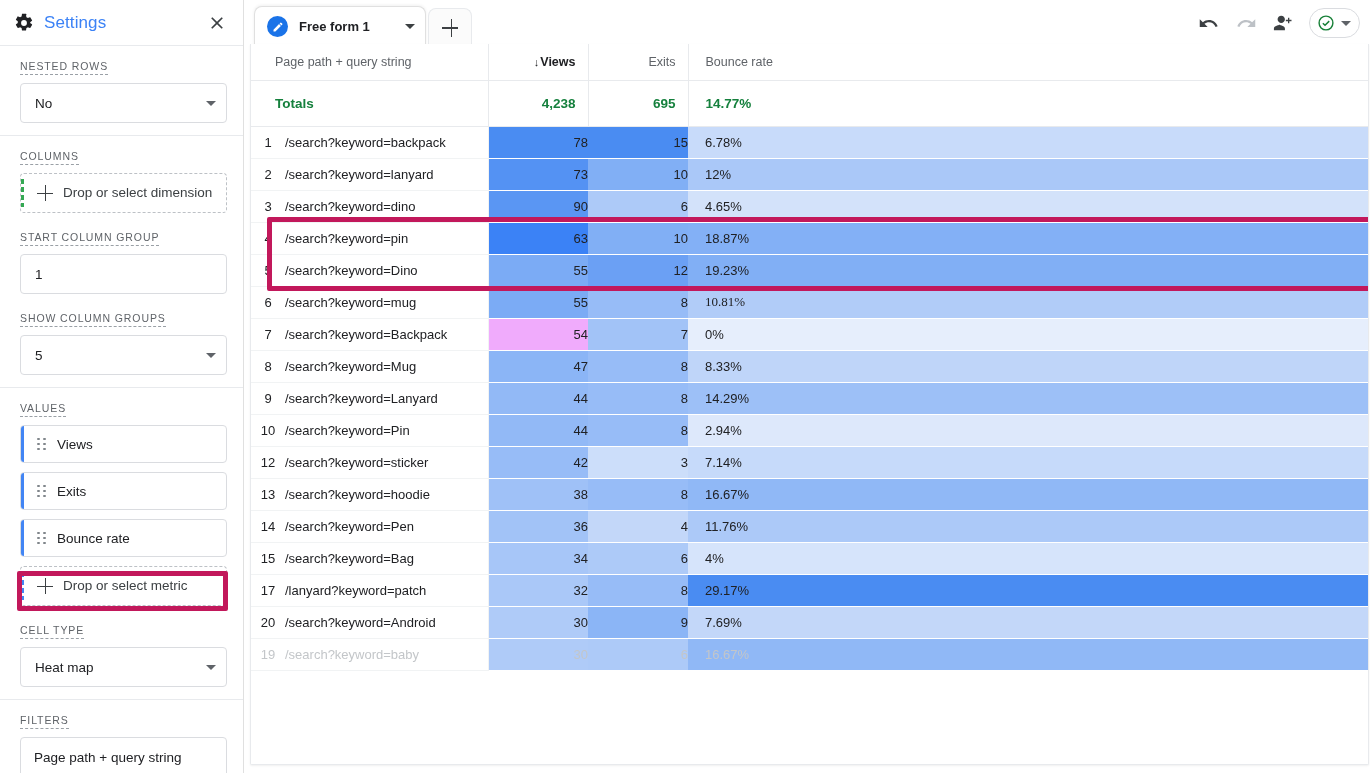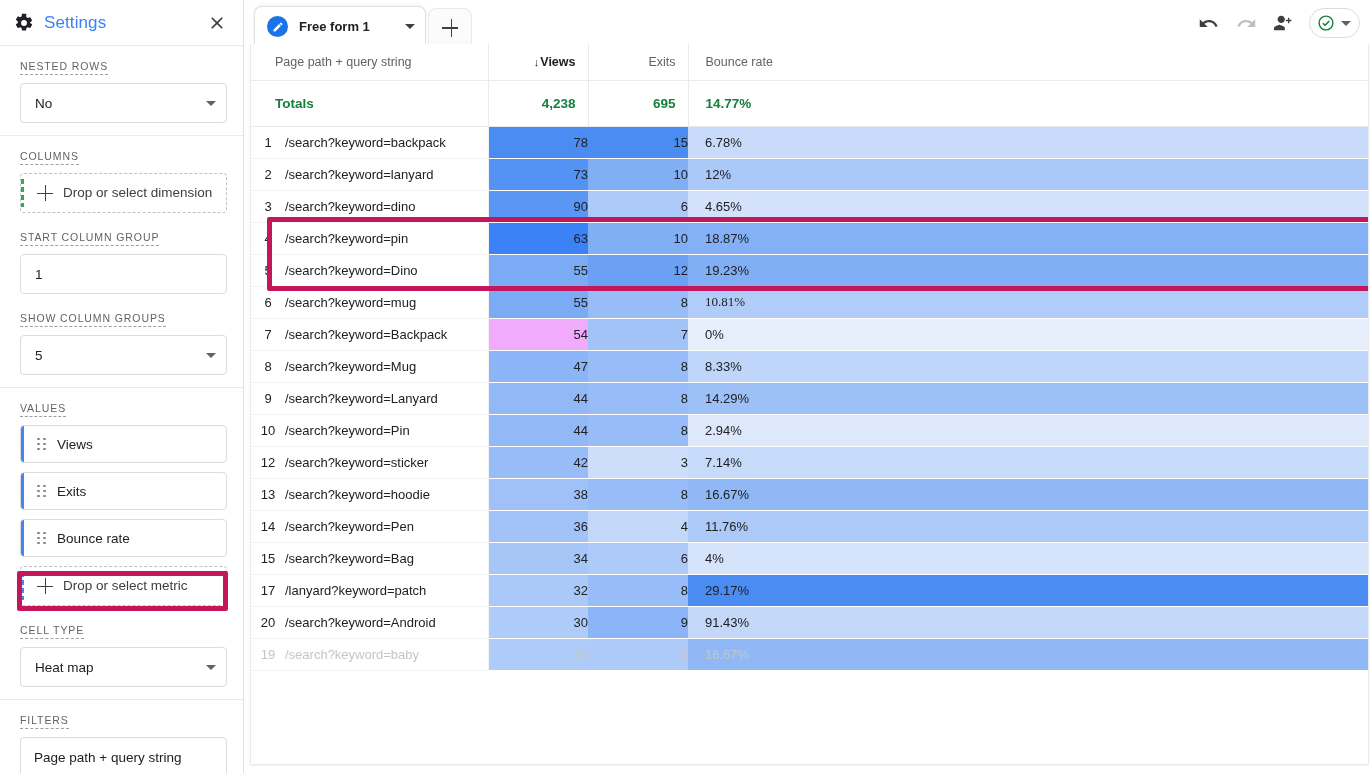--- a/index.html
+++ b/index.html
@@ -479,21 +479,21 @@
               <td class="d-dim">/lanyard?keyword=patch</td>
               <td class="heat" style="background: rgb(170, 200, 248);">32</td>
               <td class="heat" style="background: rgb(151, 188, 247);">8</td>
               <td class="heat bounce" style="background: rgb(74, 140, 242);">29.17%</td>
             </tr>
             <tr class="drow">
               <td class="d-idx">20</td>
               <td class="d-dim">/search?keyword=Android</td>
               <td class="heat" style="background: rgb(175, 203, 248);">30</td>
               <td class="heat" style="background: rgb(139, 181, 246);">9</td>
-              <td class="heat bounce" style="background: rgb(195, 215, 249);">91.43%</td>
+              <td class="heat bounce" style="background: rgb(195, 215, 249);">7.69%</td>
             </tr>
             <tr class="drow faded">
               <td class="d-idx">19</td>
               <td class="d-dim">/search?keyword=baby</td>
               <td class="heat" style="background: rgb(175, 203, 248);">30</td>
               <td class="heat" style="background: rgb(173, 202, 248);">6</td>
               <td class="heat bounce" style="background: rgb(144, 184, 246);">16.67%</td>
             </tr>
           </tbody>
       </table>

